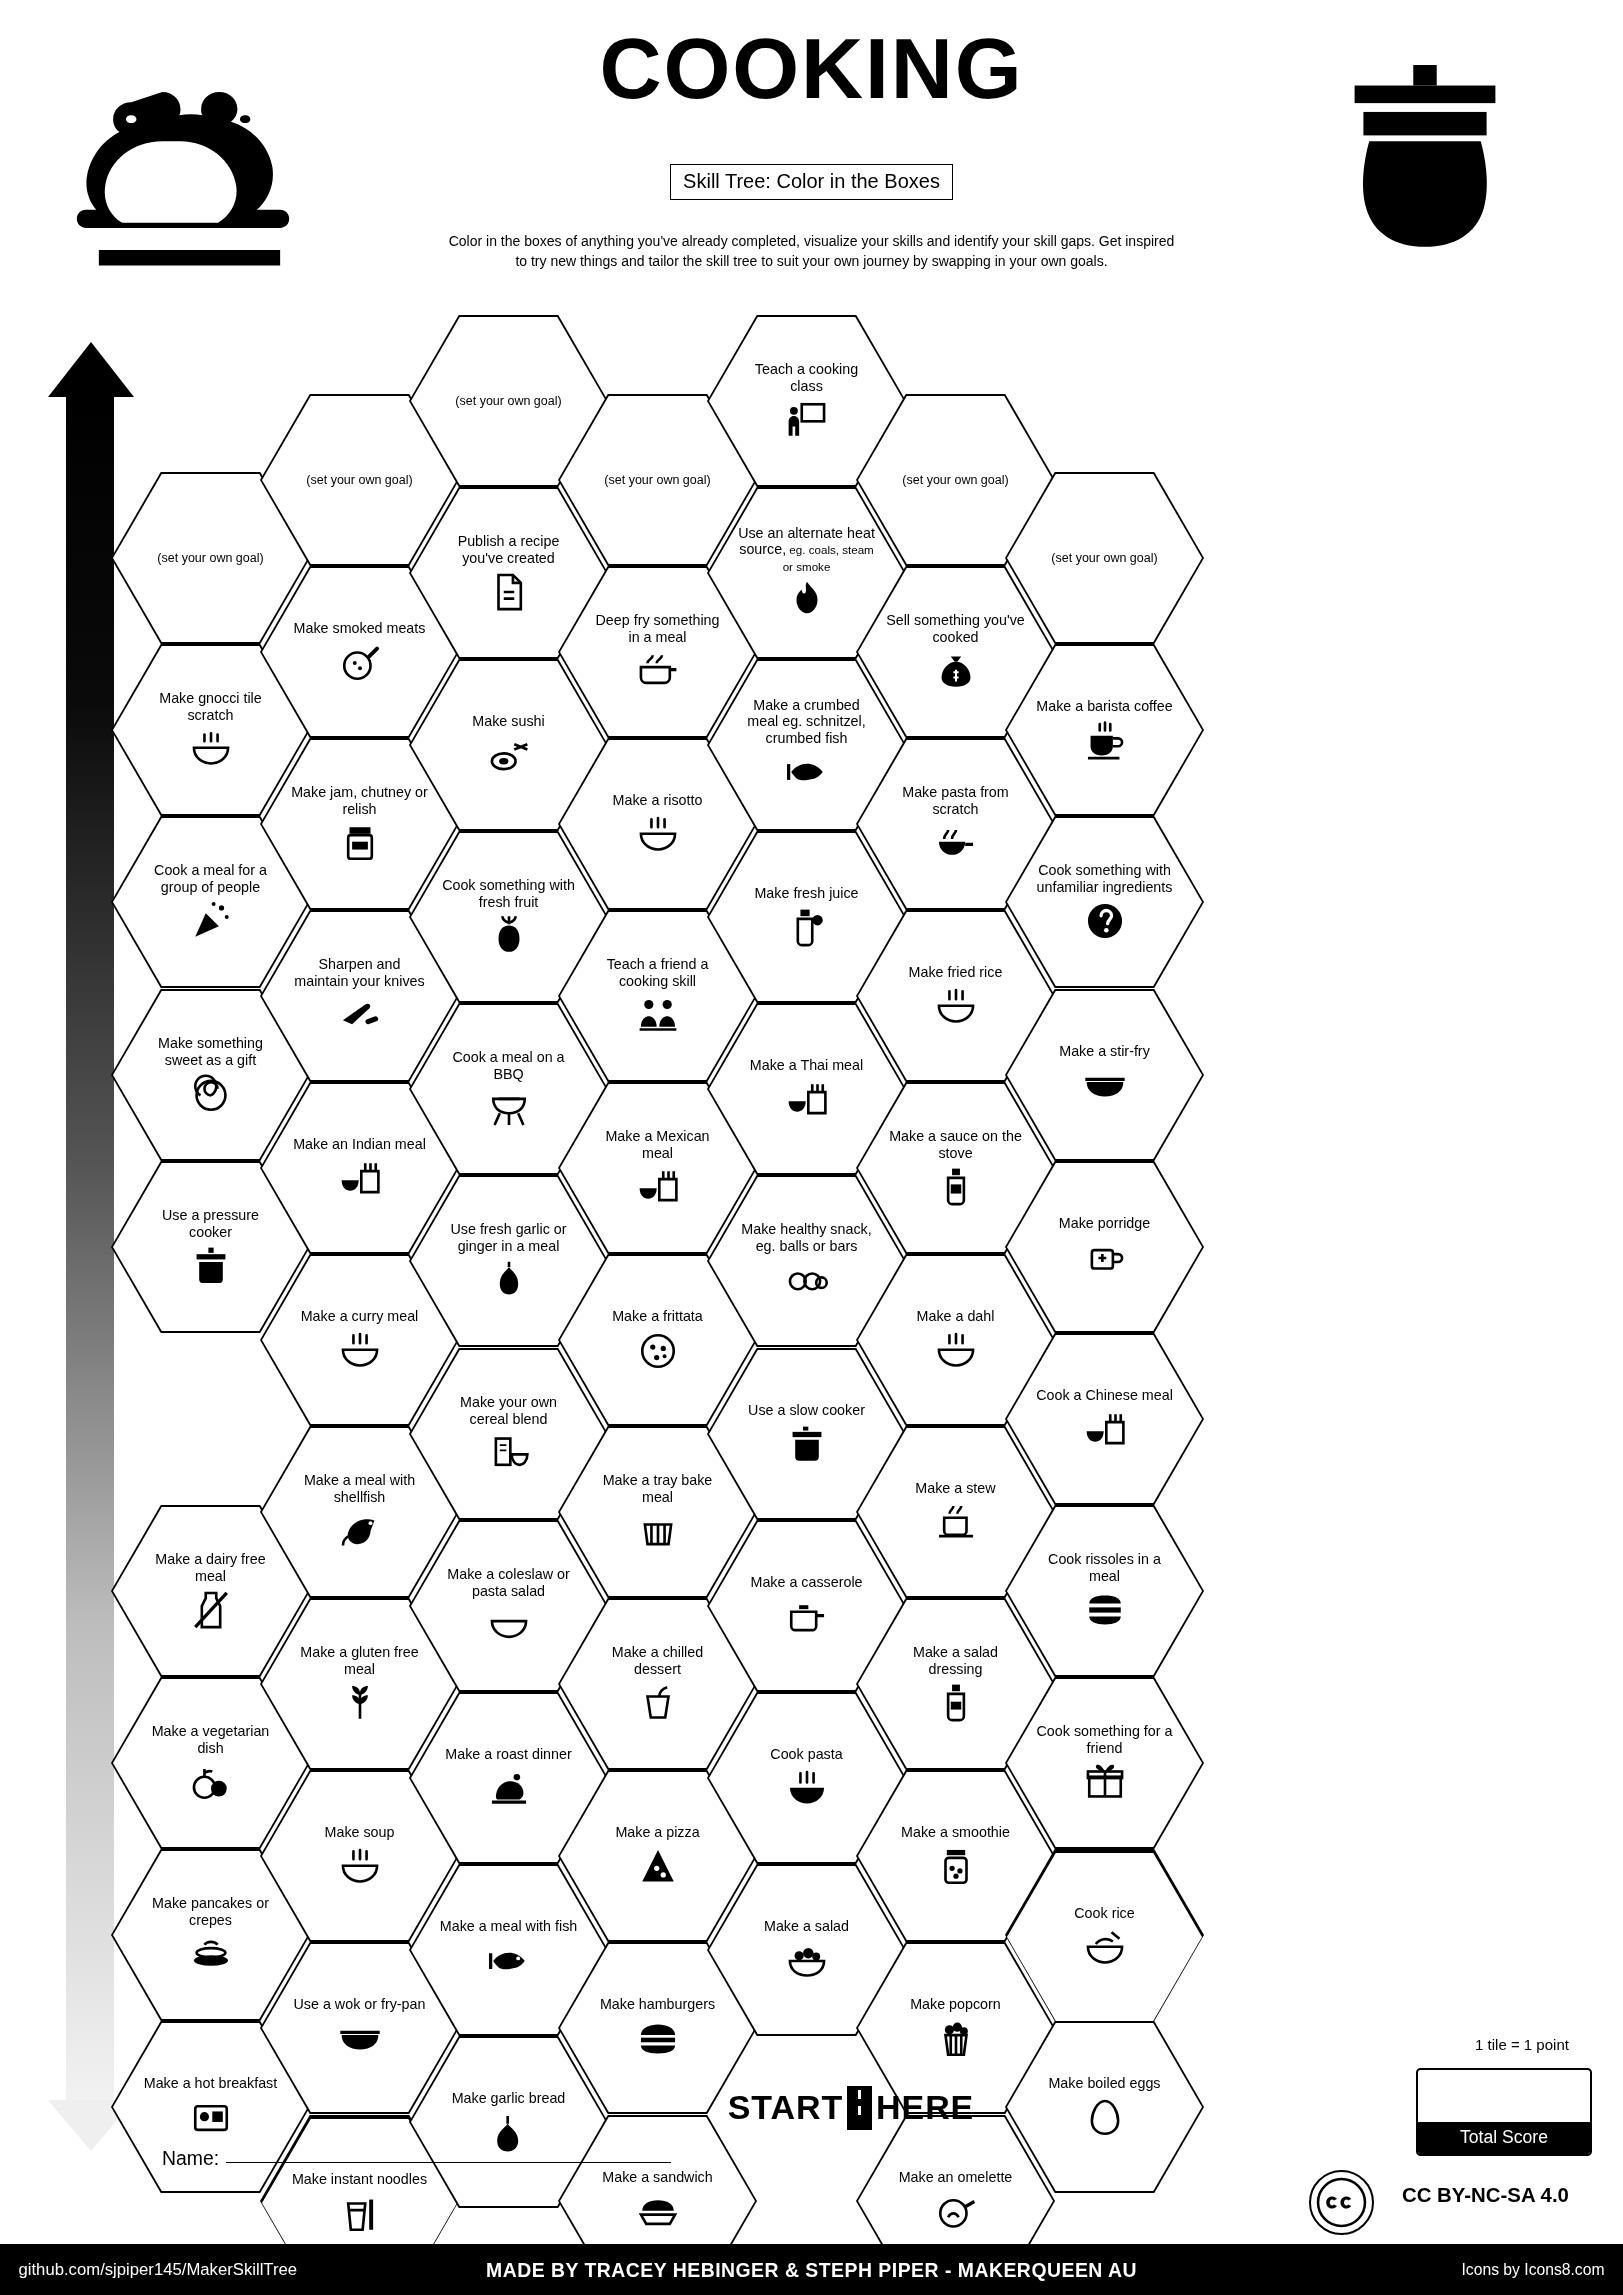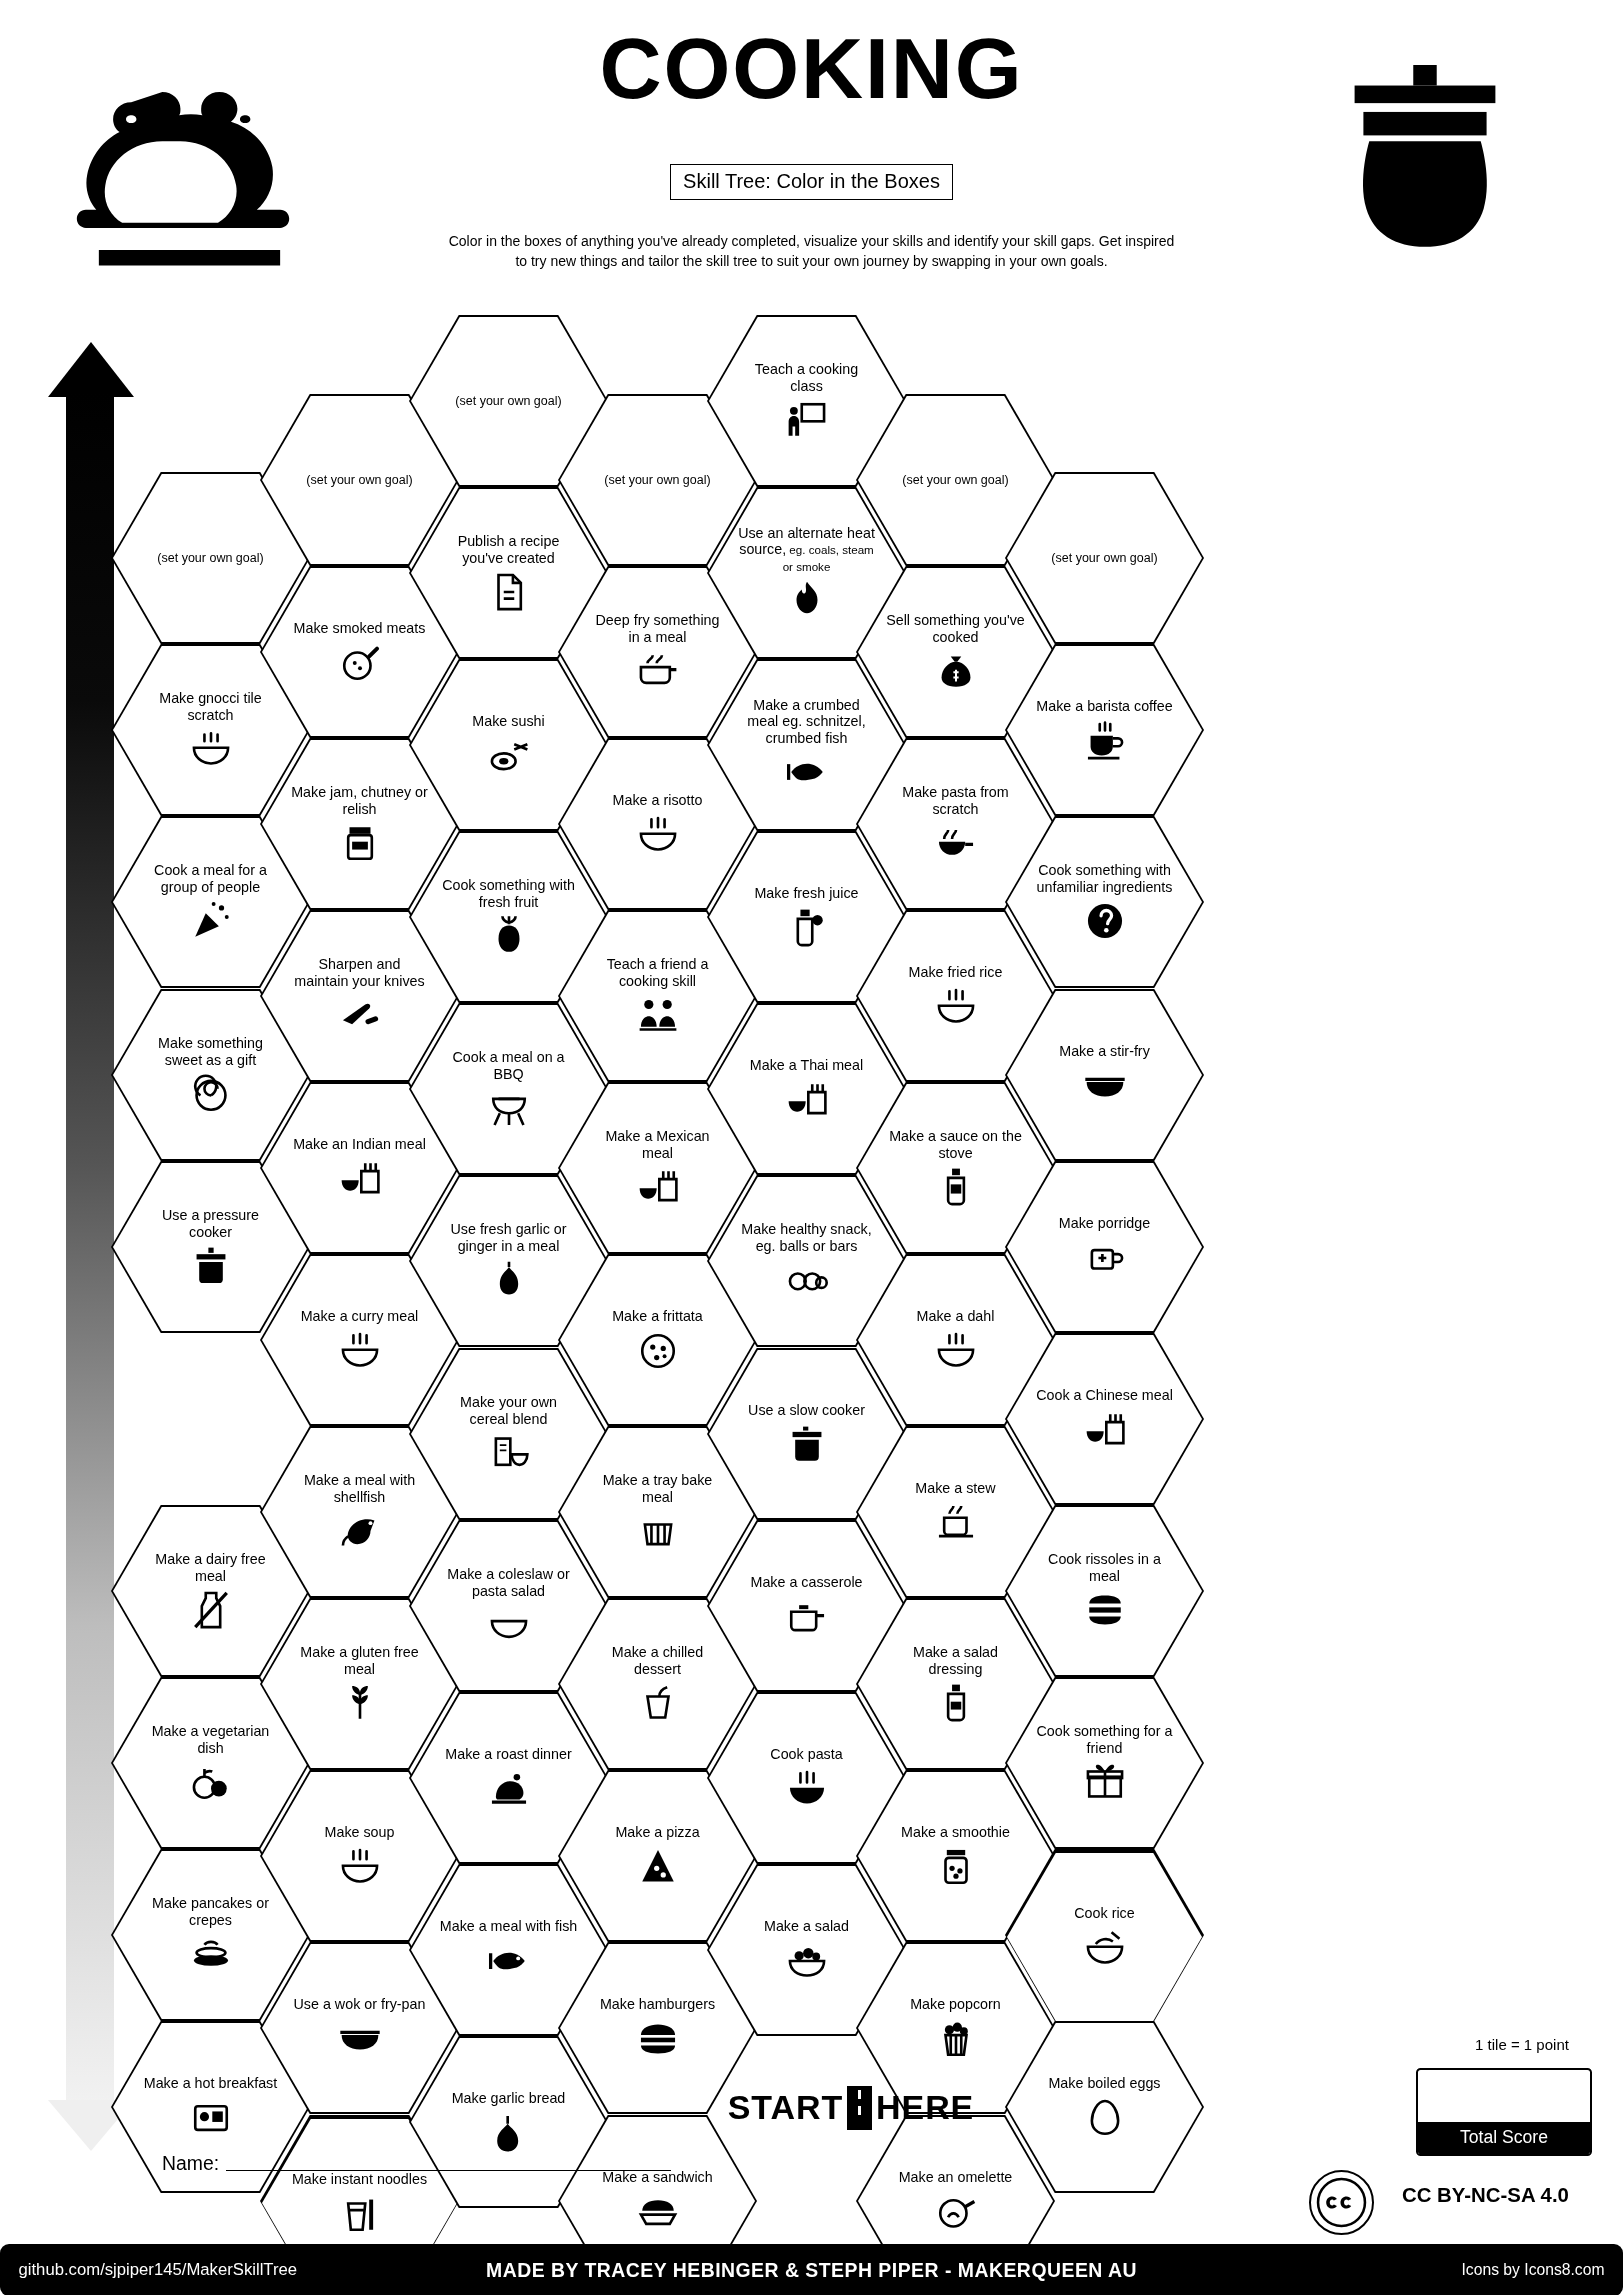--- a/index.html
+++ b/index.html
@@ -109,21 +109,21 @@
   }
   #road:before {
     content:""; position:absolute; left:11px; top:4.6px; width:2.8px; height:9.3px; background:#fff;
   }
   #road:after {
     content:""; position:absolute; left:11px; top:20.4px; width:2.8px; height:9.3px; background:#fff;
   }
 
   #name-line {
     position:absolute; left:162px; top:2147px; width:509px; height:32px;
-    font-size:19.4px; display:flex; align-items:center; gap:6.5px;
+    font-size:19.4px; display:flex; align-items:flex-start; gap:6.5px;
   }
   #name-line .rule { flex:1; border-bottom:1.9px solid #000; height:15.7px; }
 
   #score-box {
     position:absolute; left:1416px; top:2068px; width:176px; height:88px;
     border:2.3px solid #000; border-radius:4.6px; overflow:hidden;
     display:flex; flex-direction:column; justify-content:flex-end;
   }
   #score-label {
     background:#000; color:#fff; text-align:center;
@@ -140,21 +140,21 @@
   }
   #cc-badge {
     position:absolute; left:1309px; top:2170px; width:65px; height:65px;
     border-radius:50%; border:2.8px solid #000;
     display:flex; align-items:center; justify-content:center;
   }
 
   #footer-bar {
     position:absolute; left:0; top:2244px; width:1623px; height:52px;
     background:#000; color:#fff;
-    display:flex; align-items:center;border-radius:9px;
+    display:flex; align-items:center;
   }
   #footer-left { position:absolute; left:18.5px; font-size:16.7px; }
   #footer-center { position:absolute; left:0; width:1623px; text-align:center; font-size:19.4px; font-weight:bold; letter-spacing:0.5px; }
   #footer-right { position:absolute; right:18.5px; font-size:15.7px; }
 </style>
 </head>
 <body>
 
 <div id="header">
 

